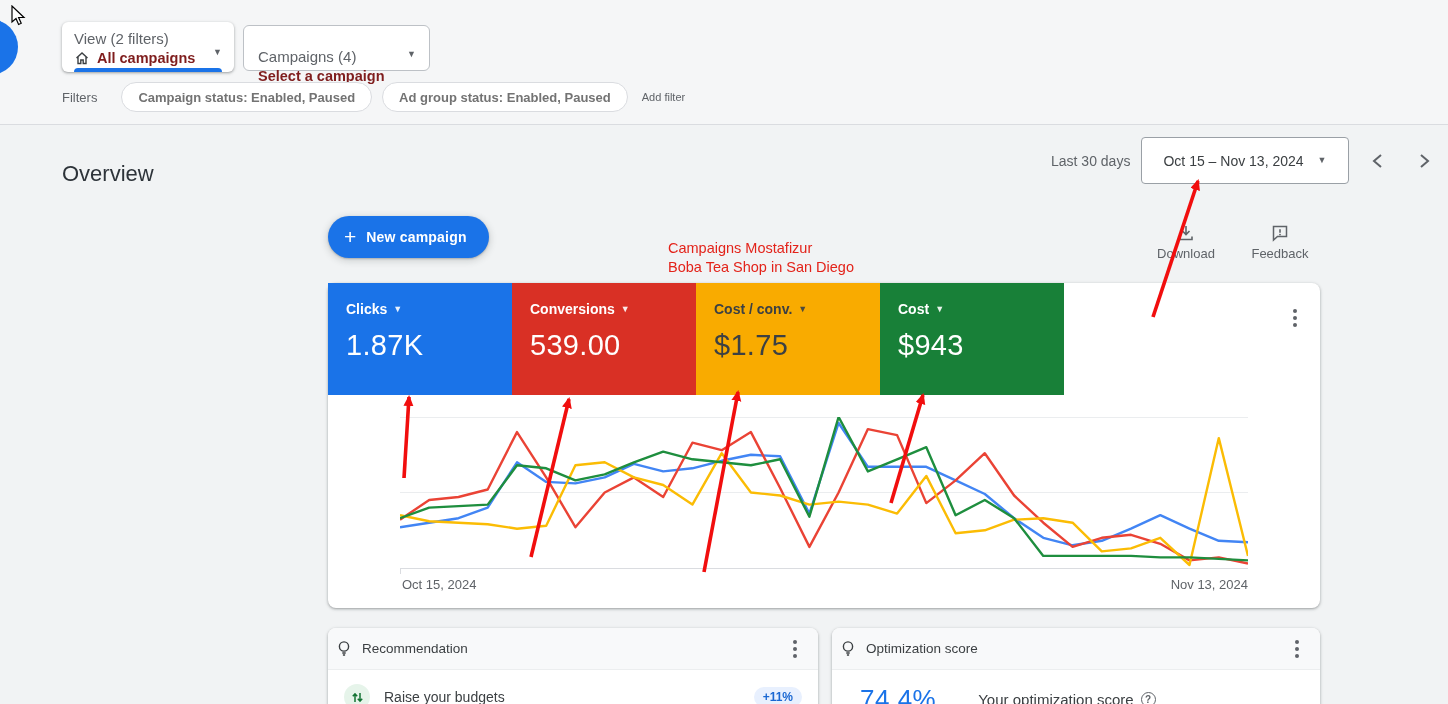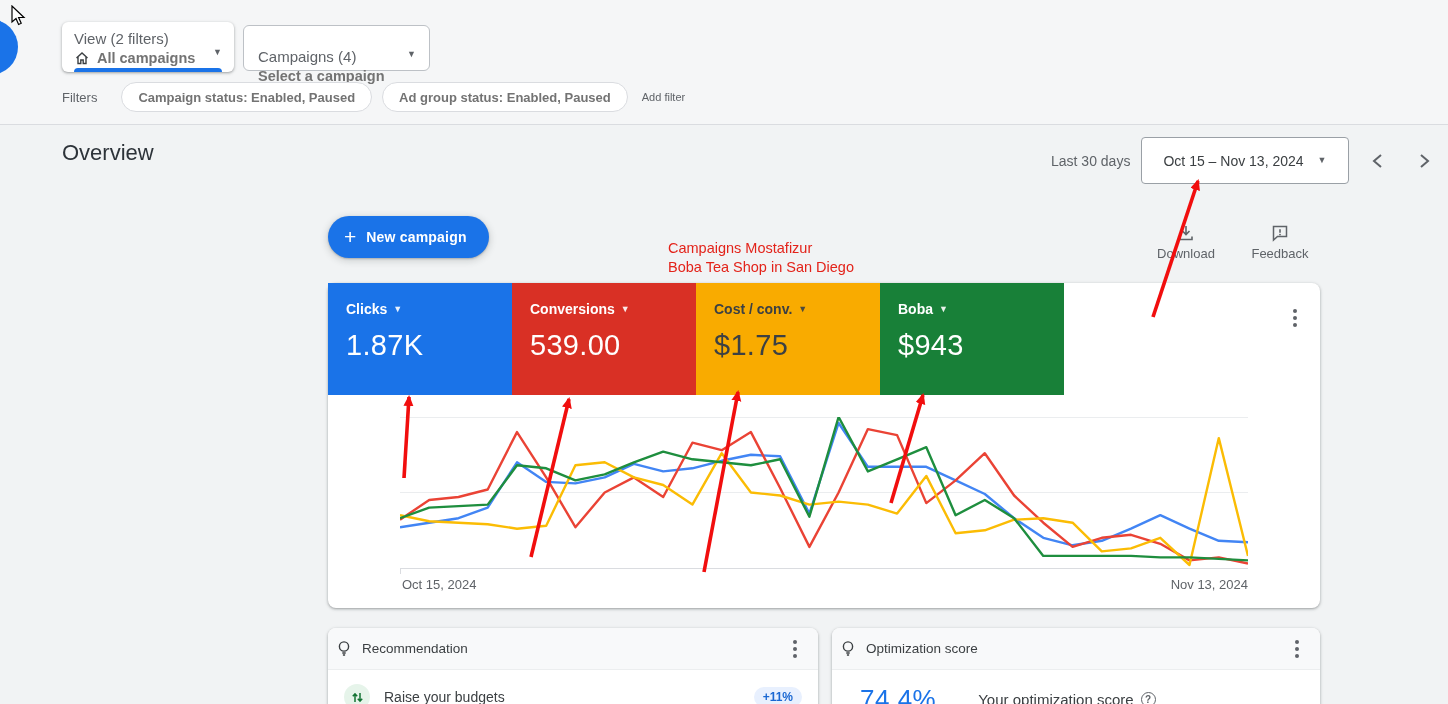--- a/index.html
+++ b/index.html
@@ -6,39 +6,39 @@
   html,body { width:1448px; height:704px; overflow:hidden; }
   body { font-family:"Liberation Sans", sans-serif; background:#f1f3f4; position:relative; color:#3c4043; }
 
   
   .topbar { position:absolute; left:0; top:0; width:1448px; height:125px; background:#f5f6f7; border-bottom:1px solid #dadce0; }
   .fab-circle { position:absolute; left:-38px; top:19px; width:56px; height:56px; border-radius:50%; background:#1a73e8; }
   .cursor { position:absolute; left:10px; top:5px; z-index:70; }
 
   .selector { position:absolute; background:#fff; border-radius:6px; }
   .selector .lbl { font-size:15px; color:#5f6368; margin-bottom:3px; }
-  .selector .val { font-size:15px; color:#737373; display:flex; align-items:flex-end; gap:7px; }
+  .selector .val { font-size:15px; color:#7f1d1d; display:flex; align-items:flex-end; gap:7px; }
   .caret { color:#5f6368; font-size:9px; line-height:1; }
   .view-box { left:62px; top:22px; width:172px; height:50px; padding:8px 12px 0 12px;
               box-shadow:0 1px 2px rgba(60,64,67,.3), 0 1px 3px 1px rgba(60,64,67,.15); }
   .view-box .val { font-weight:bold; font-size:14.5px; }
   .view-box .caret { position:absolute; right:12px; top:26px; }
   .tab-underline { position:absolute; left:12px; right:12px; bottom:0; height:4px; background:#1a73e8; border-radius:4px 4px 0 0; }
   .camp-box { left:243px; top:25px; width:187px; height:46px; border:1px solid #bdc1c6; padding:22px 12px 0 14px; }
   .camp-box .val { font-weight:bold; font-size:14.5px; }
   .camp-box .caret { position:absolute; right:13px; top:24px; }
 
   .filters-row { position:absolute; left:62px; top:82px; display:flex; align-items:center; }
   .filters-label { font-size:13px; color:#5f6368; margin-right:24px; }
   .chip { display:inline-flex; align-items:center; height:30px; padding:0 16px; border:1px solid #dadce0; border-radius:16px;
           background:#fff; font-size:13px; font-weight:bold; color:#737373; margin-right:10px; }
   .add-filter { font-size:11px; color:#5f6368; margin-left:4px; }
 
   
-  .page-title { position:absolute; left:62px; top:140px; font-size:22px; font-weight:400; color:#2d3339; }
+  .page-title { position:absolute; left:62px; top:161px; font-size:22px; font-weight:400; color:#2d3339; }
   .range-label { position:absolute; left:1051px; top:153px; font-size:14px; color:#5f6368; }
   .date-box { position:absolute; left:1141px; top:137px; width:208px; height:47px; background:#fff; border:1px solid #9aa0a6;
               border-radius:4px; display:flex; align-items:center; justify-content:center; gap:14px; font-size:14px; color:#3c4043; }
   .chev { position:absolute; top:150px; width:22px; height:22px; display:flex; align-items:center; justify-content:center; color:#5f6368; }
   .chev svg { stroke:#5f6368; }
 
   
   .new-campaign { position:absolute; left:328px; top:216px; height:42px; padding:0 22px 0 16px; border-radius:21px; background:#1a73e8;
                   color:#fff; display:flex; align-items:center; gap:10px; box-shadow:0 1px 2px rgba(60,64,67,.3), 0 2px 6px 2px rgba(60,64,67,.15); }
   .new-campaign .plus { font-size:21px; font-weight:400; line-height:1; margin-top:-2px; }
@@ -180,21 +180,21 @@
     </div>
     <div class="metric" style="background: rgb(249, 171, 0); color: rgb(60, 64, 67);">
       <div class="m-label">
           <span>Cost / conv.</span>
           <span class="caret">▼</span>
         </div>
       <div class="m-value">$1.75</div>
     </div>
     <div class="metric" style="background: rgb(24, 128, 56); color: rgb(255, 255, 255);">
       <div class="m-label">
-          <span>Boba</span>
+          <span>Cost</span>
           <span class="caret">▼</span>
         </div>
       <div class="m-value">$943</div>
     </div>
   </div>
   <div class="kebab card-kebab">
       <i></i>
       <i></i>
       <i></i>
     </div>

